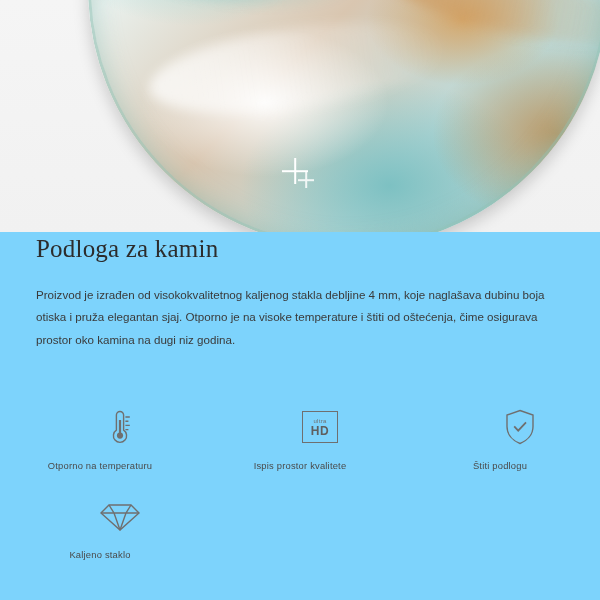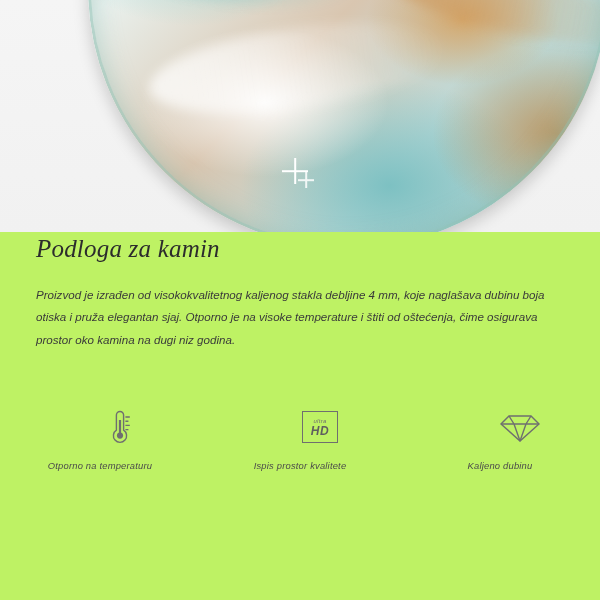--- a/index.html
+++ b/index.html
@@ -10,23 +10,22 @@
     width: 600px;
     height: 600px;
     background: #ffffff;
     font-family: "Liberation Sans", sans-serif;
     overflow: hidden;
   }
   .page {
     position: relative;
     width: 600px;
     height: 600px;
-    background: #bef264;
-    overflow: hidden;
-    font-style: italic;
+    background: #7dd3fc;
+    overflow: hidden;
   }
 
   
   .hero {
     position: absolute;
     top: 0;
     left: 0;
     width: 600px;
     height: 232px;
     overflow: hidden;
@@ -219,27 +218,36 @@
     <div class="feature">
       <span class="glyph">
         <span class="hd-box">
           <span class="ultra">ultra</span>
           <span class="hd">HD</span>
         </span>
       </span>
       <span class="caption">Ispis prostor kvalitete</span>
     </div>
 
+    <div class="feature">
+      <span class="glyph">
+        <svg width="38" height="42" viewBox="0 0 38 42">
+          <path class="ico" d="M19 4.5 32 9v11.5C32 28.5 26.4 34.6 19 37.5 11.6 34.6 6 28.5 6 20.5V9L19 4.5z"></path>
+          <path class="ico" style="stroke-width:1.8" d="M13.2 20.4l4 4.2 7.8-8.2"></path>
+        </svg>
+      </span>
+      <span class="caption">Štiti podlogu</span>
+    </div>
 
     <div class="feature">
       <span class="glyph">
         <svg width="42" height="38" viewBox="0 0 42 38">
           <path class="ico" d="M10 8h22l8 8-19 17L2 16l8-8z"></path>
           <path class="ico" d="M2 16h38M10 8l5 8-4 0M32 8l-5 8 4 0M21 33l-6-17M21 33l6-17"></path>
         </svg>
       </span>
-      <span class="caption">Kaljeno dubinu</span>
+      <span class="caption">Kaljeno staklo</span>
     </div>
 
 
 
   </div>
 </div>
 
 </body></html>

